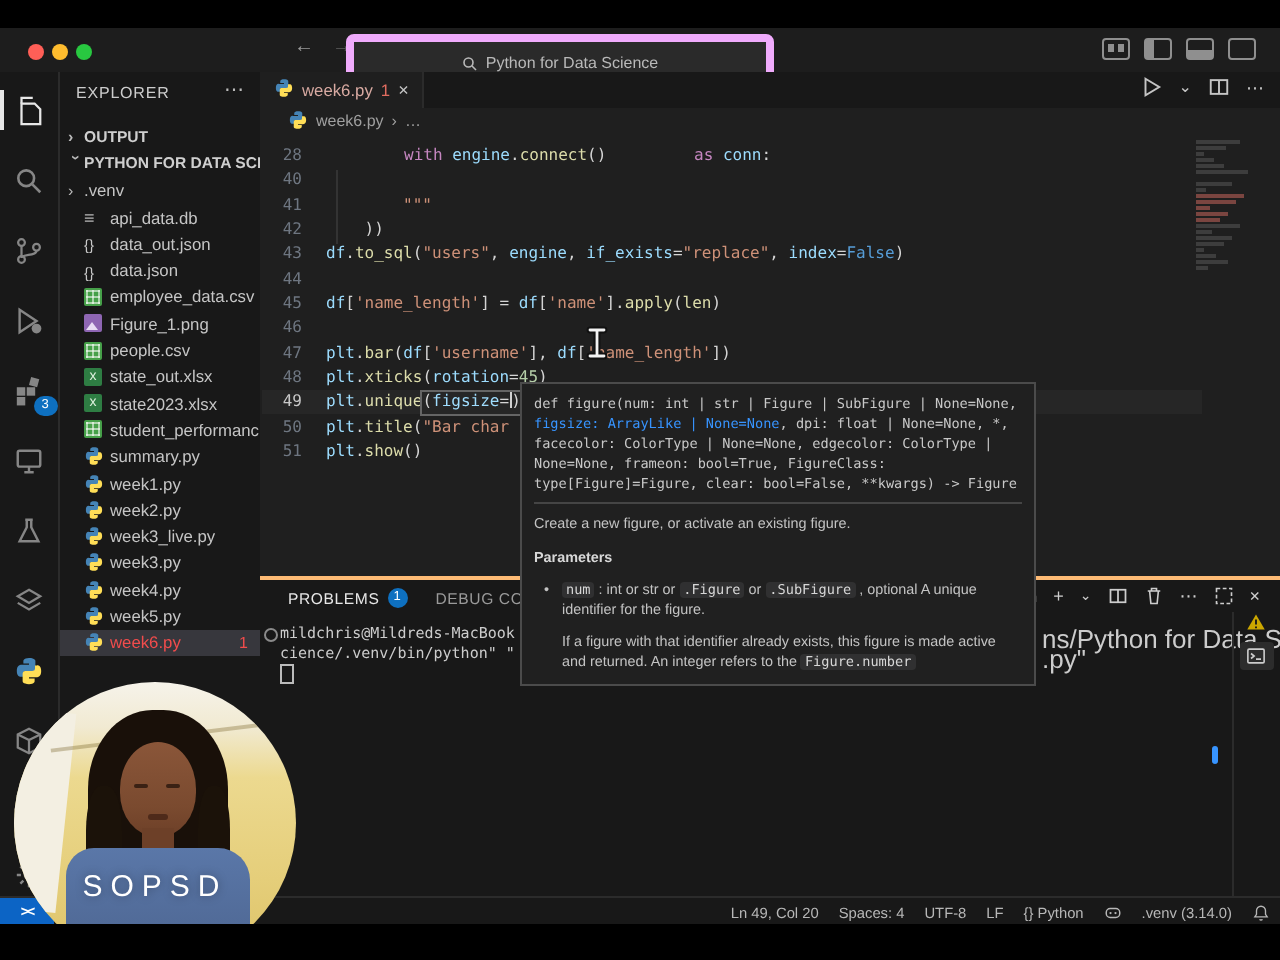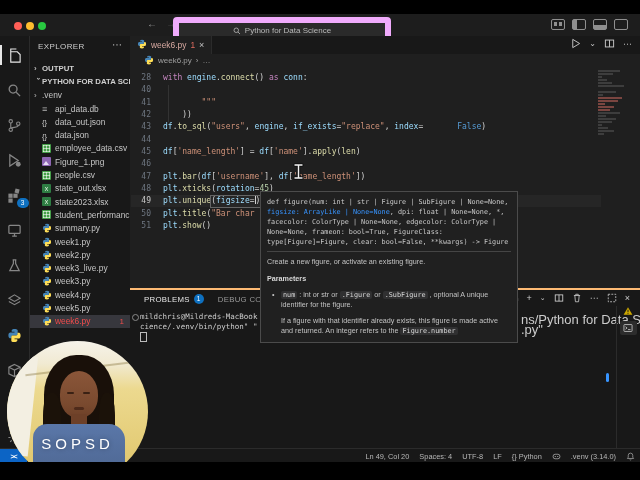--- a/index.html
+++ b/index.html
@@ -3,22 +3,22 @@
 <meta charset="utf-8">
 <style>
   html,body{margin:0;padding:0;background:#000;}
   #stage{position:relative;width:640px;height:480px;background:#000;overflow:hidden;
     font-family:"Liberation Sans",sans-serif;color:#ccc;-webkit-font-smoothing:antialiased;}
   .abs{position:absolute;}
   
   #titlebar{left:0;top:14px;width:640px;height:22px;background:#1d1d1d;border-bottom:1px solid #2b2b2b;}
   .tl{position:absolute;top:8px;width:8px;height:8px;border-radius:50%;}
   #navarrows{left:147px;top:4px;display:flex;gap:9px;font-size:10px;color:#9a9a9a;}
-  #cmdcenter{left:173px;top:3px;width:206px;height:15px;background:#2a2a2a;border:6px solid #f0abfc;
-    border-radius:4px;display:flex;align-items:center;justify-content:center;gap:4px;
+  #cmdcenter{left:173px;top:3px;width:206px;height:15px;background:#2a2a2a;border:4px solid #f0abfc;
+    border-radius:4px;display:flex;align-items:flex-end;justify-content:center;gap:4px;
     font-size:8px;color:#b9b9b9;}
   #tb-right{right:12px;top:5px;display:flex;gap:7px;align-items:center;}
   .lay{width:12px;height:9px;border:1px solid #8f8f8f;border-radius:2px;position:relative;}
   .lay i{position:absolute;background:#8f8f8f;display:block;}
   .lay.left i{left:0;top:0;bottom:0;width:4px;}
   .lay.bottom i{left:0;right:0;bottom:0;height:4px;}
   .lay.grid i{left:2px;top:2px;width:3px;height:4px;box-shadow:5px 0 0 #8f8f8f;}
   
   #activitybar{left:0;top:36px;width:30px;height:412px;background:#181818;border-right:1px solid #2b2b2b;
     display:flex;flex-direction:column;align-items:center;padding-top:8px;box-sizing:border-box;gap:13px;}
@@ -61,22 +61,22 @@
   #ed-actions{position:absolute;right:8px;top:2px;display:flex;gap:8px;align-items:center;color:#c5c5c5;font-size:9px;}
   #ed-actions svg{width:11px;height:11px;}
   #breadcrumb{left:130px;top:54px;width:510px;height:13px;background:#1f1f1f;display:flex;align-items:center;
     gap:4px;padding-left:14px;box-sizing:border-box;font-size:8px;color:#9f9f9f;}
   
   #codearea{left:130px;top:67px;width:510px;height:221px;background:#1f1f1f;overflow:hidden;}
   .cl{height:12.35px;line-height:12.35px;display:flex;font-family:"DejaVu Sans Mono",monospace;font-size:8px;white-space:pre;}
   .cl .num{width:21px;text-align:right;color:#6e7681;flex:none;}
   .cl .txt{margin-left:12px;color:#d4d4d4;}
   .cl.cur .num{color:#c6c6c6;}
-  .tok-kw{color:#c586c0;} .tok-var{color:#9cdcfe;} .tok-fn{color:#dcdcaa;}
-  .tok-str{color:#ce9178;} .tok-num{color:#b5cea8;} .tok-const{color:#569cd6;margin-left:34px;} .tok-param{color:#9cdcfe;}
+  .tok-kw{color:#c586c0;margin-left:39px;} .tok-var{color:#9cdcfe;} .tok-fn{color:#dcdcaa;}
+  .tok-str{color:#ce9178;} .tok-num{color:#b5cea8;} .tok-const{color:#569cd6;} .tok-param{color:#9cdcfe;}
   .caret{display:inline-block;width:1px;height:9px;background:#d0d0d0;vertical-align:-1px;}
   #bracketbox{left:210px;top:195px;width:50px;height:11px;border:1px solid #656565;z-index:5;}
   #linehl{left:131px;top:194.5px;width:470px;height:12px;background:rgba(255,255,255,.035);}
   #indentguide{left:168px;top:85px;width:1px;height:37px;background:#333;}
   
   #minimap{left:598px;top:70px;width:34px;height:80px;}
   .mm{height:2px;margin-bottom:1px;background:#3d3d3d;}
   .mm.red{background:#7a4540;}
   
   #tooltip{left:260px;top:191px;width:258px;height:152px;background:#202020;border:1px solid #4b4b4b;

